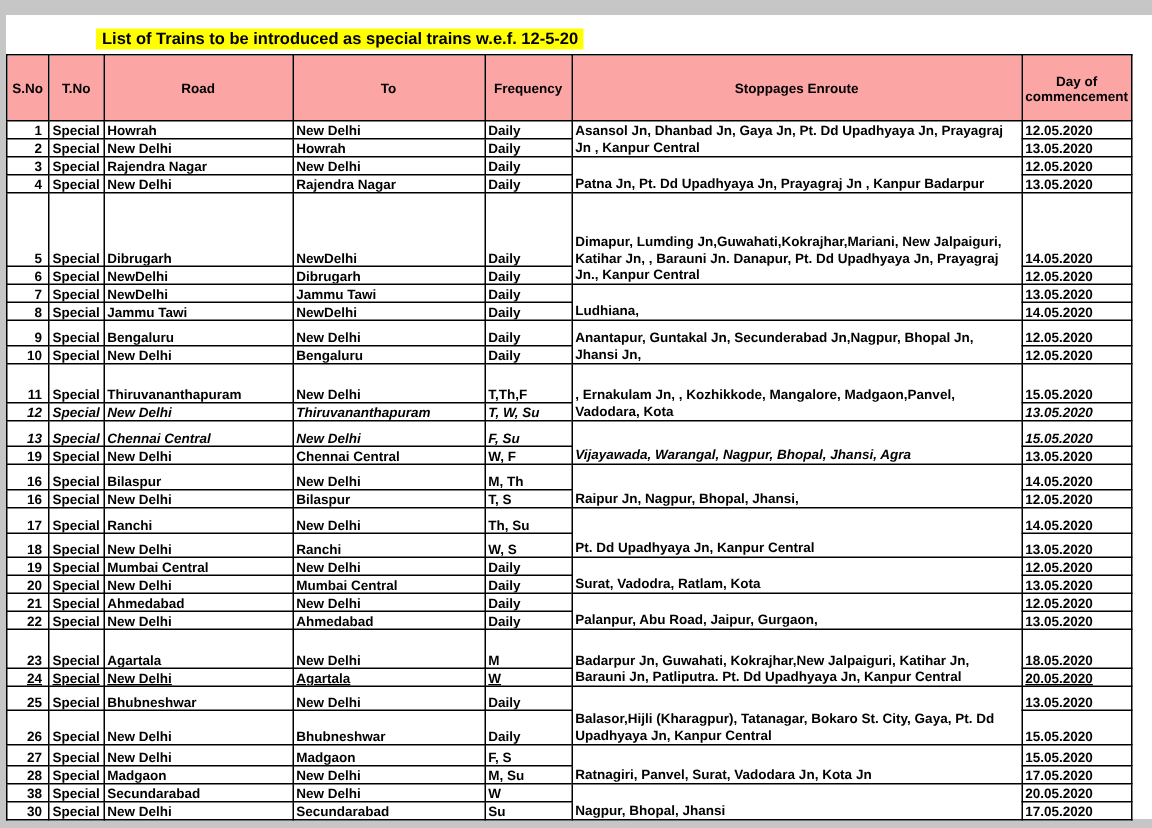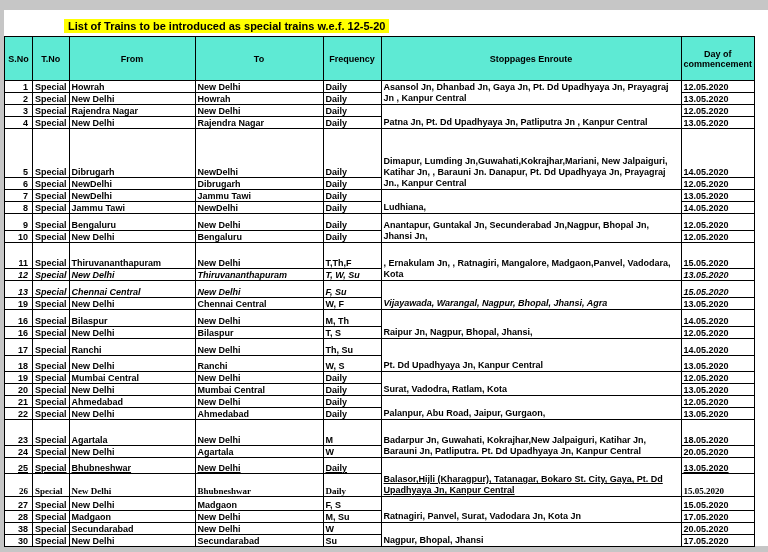--- a/index.html
+++ b/index.html
@@ -32,21 +32,21 @@
     border: 1px solid #000;
     color: #000;
     font-size: 9px; font-weight: bold;
     line-height: 10px;
     padding: 0 2px;
     overflow: hidden;
     word-wrap: break-word;
   }
   thead tr { height: 44px; }
   th {
-    background: #5eead4;
+    background: #fca5a5;
     text-align: center;
     vertical-align: middle;
   }
   td { vertical-align: bottom; background: #ffffff; }
   .c-sno  { text-align: right; padding-right: 4px; }
   .c-stop { line-height: 11px; }
 </style>
 </head>
 <body>
 
@@ -63,21 +63,21 @@
     <col style="width:126px">
     <col style="width:128px">
     <col style="width:58px">
     <col style="width:300px">
     <col style="width:55px">
   </colgroup>
   <thead>
     <tr>
       <th>S.No</th>
       <th>T.No</th>
-      <th>From</th>
+      <th>Road</th>
       <th>To</th>
       <th>Frequency</th>
       <th>Stoppages Enroute</th>
       <th>Day of commencement</th>
     </tr>
   </thead>
   <tbody id="tbody">
       <tr style="height: 12px;">
         <td class="c-sno">1</td>
         <td class="c-tno">Special</td>
@@ -94,21 +94,21 @@
         <td class="c-to">Howrah</td>
         <td class="c-freq">Daily</td>
         <td class="c-date">13.05.2020</td>
       </tr>
       <tr style="height: 12px;">
         <td class="c-sno">3</td>
         <td class="c-tno">Special</td>
         <td class="c-from">Rajendra Nagar</td>
         <td class="c-to">New Delhi</td>
         <td class="c-freq">Daily</td>
-        <td class="c-stop" rowspan="2">Patna Jn, Pt. Dd Upadhyaya Jn, Patliputra Jn , Kanpur Central</td>
+        <td class="c-stop" rowspan="2">Patna Jn, Pt. Dd Upadhyaya Jn, Prayagraj Jn , Kanpur Badarpur</td>
         <td class="c-date">12.05.2020</td>
       </tr>
       <tr style="height: 12px;">
         <td class="c-sno">4</td>
         <td class="c-tno">Special</td>
         <td class="c-from">New Delhi</td>
         <td class="c-to">Rajendra Nagar</td>
         <td class="c-freq">Daily</td>
         <td class="c-date">13.05.2020</td>
       </tr>
@@ -162,21 +162,21 @@
         <td class="c-to">Bengaluru</td>
         <td class="c-freq">Daily</td>
         <td class="c-date">12.05.2020</td>
       </tr>
       <tr style="height: 26px;">
         <td class="c-sno">11</td>
         <td class="c-tno">Special</td>
         <td class="c-from">Thiruvananthapuram</td>
         <td class="c-to">New Delhi</td>
         <td class="c-freq">T,Th,F</td>
-        <td class="c-stop" rowspan="2">, Ernakulam Jn, , Ratnagiri, Mangalore,  Madgaon,Panvel, Vadodara, Kota</td>
+        <td class="c-stop" rowspan="2">, Ernakulam Jn, , Kozhikkode, Mangalore,  Madgaon,Panvel, Vadodara, Kota</td>
         <td class="c-date">15.05.2020</td>
       </tr>
       <tr style="height: 12px; font-style: italic;">
         <td class="c-sno">12</td>
         <td class="c-tno">Special</td>
         <td class="c-from">New Delhi</td>
         <td class="c-to">Thiruvananthapuram</td>
         <td class="c-freq">T, W, Su</td>
         <td class="c-date">13.05.2020</td>
       </tr>
@@ -267,38 +267,38 @@
       </tr>
       <tr style="height: 26px;">
         <td class="c-sno">23</td>
         <td class="c-tno">Special</td>
         <td class="c-from">Agartala</td>
         <td class="c-to">New Delhi</td>
         <td class="c-freq">M</td>
         <td class="c-stop" rowspan="2">Badarpur Jn, Guwahati, Kokrajhar,New Jalpaiguri, Katihar Jn, Barauni Jn, Patliputra. Pt. Dd Upadhyaya Jn, Kanpur Central</td>
         <td class="c-date">18.05.2020</td>
       </tr>
-      <tr style="height: 12px;">
+      <tr style="height: 12px; text-decoration: underline;">
         <td class="c-sno">24</td>
         <td class="c-tno">Special</td>
         <td class="c-from">New Delhi</td>
         <td class="c-to">Agartala</td>
         <td class="c-freq">W</td>
         <td class="c-date">20.05.2020</td>
       </tr>
-      <tr style="height: 16px; text-decoration: underline;">
+      <tr style="height: 16px;">
         <td class="c-sno">25</td>
         <td class="c-tno">Special</td>
         <td class="c-from">Bhubneshwar</td>
         <td class="c-to">New Delhi</td>
         <td class="c-freq">Daily</td>
         <td class="c-stop" rowspan="2">Balasor,Hijli (Kharagpur), Tatanagar, Bokaro St. City, Gaya, Pt. Dd Upadhyaya Jn, Kanpur Central</td>
         <td class="c-date">13.05.2020</td>
       </tr>
-      <tr style="height: 23px; font-family: Liberation Serif, serif;">
+      <tr style="height: 23px;">
         <td class="c-sno">26</td>
         <td class="c-tno">Special</td>
         <td class="c-from">New Delhi</td>
         <td class="c-to">Bhubneshwar</td>
         <td class="c-freq">Daily</td>
         <td class="c-date">15.05.2020</td>
       </tr>
       <tr style="height: 14px;">
         <td class="c-sno">27</td>
         <td class="c-tno">Special</td>

